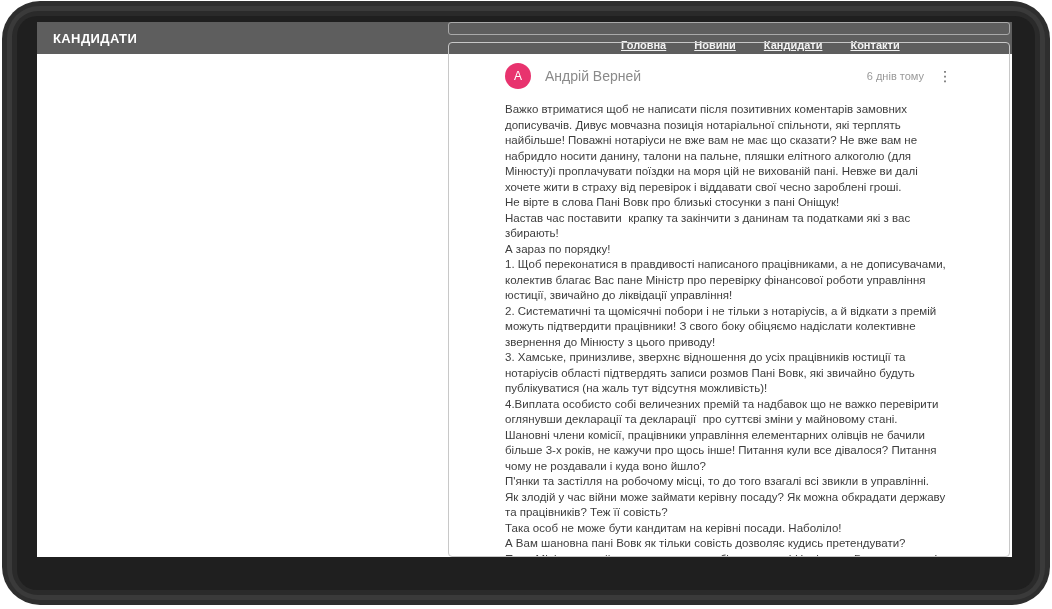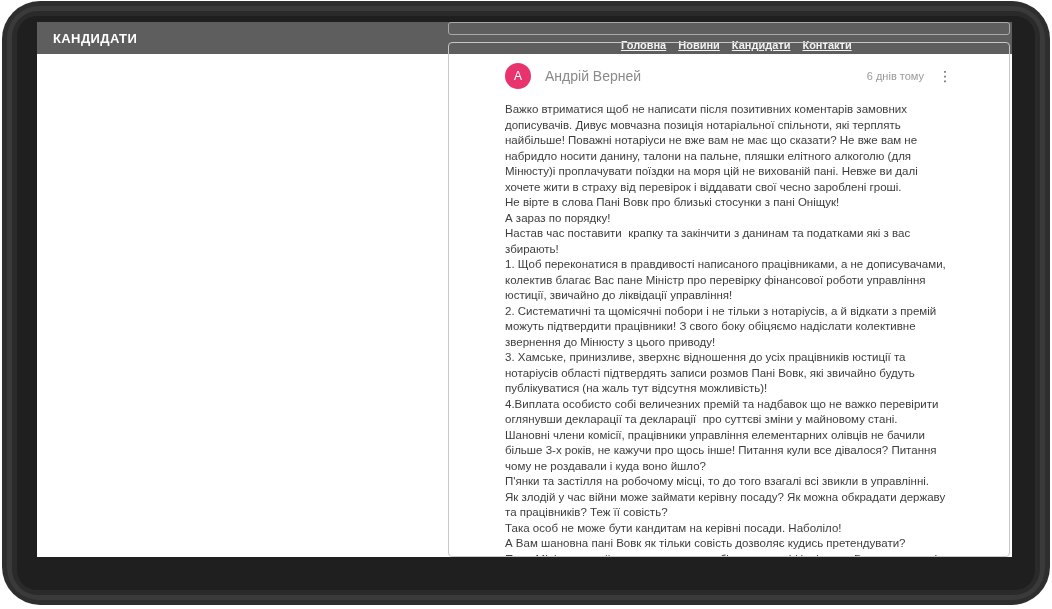--- a/index.html
+++ b/index.html
@@ -24,21 +24,21 @@
     position:absolute; left:0; top:0; width:100%; height:32px;
     background:var(--header-bg,#5e5e5e);
   }
   .brand {
     position:absolute; left:16px; top:0; height:32px;
     display:flex; align-items:center;
     color:var(--header-text,#ffffff); font-weight:bold; font-size:13px; letter-spacing:0.4px;
   }
   .nav {
     position:absolute; left:584px; top:0; height:46px;
-    display:flex; align-items:center; gap:12px;
+    display:flex; align-items:center; gap:28px;
   }
   .nav a {
     color:#f2f2f2; font-size:11px; font-weight:bold;
     text-decoration:underline; cursor:pointer; white-space:nowrap;
   }
   
   .outline-strip {
     position:absolute; left:411px; top:0; width:562px; height:13px;
     border:1px solid #a9a9a9; border-radius:3px; box-sizing:border-box;
     background:transparent;
@@ -95,22 +95,22 @@
       <div class="avatar">A</div>
       <div class="author">Андрій Верней</div>
       <div class="meta">
         <span class="time">6 днів тому</span>
         <span class="kebab">⋮</span>
       </div>
     </div>
     <div class="comment-body">
         <div class="para">Важко втриматися щоб не написати після позитивних коментарів замовних дописувачів. Дивує мовчазна позиція нотаріальної спільноти, які терплять найбільше! Поважні нотаріуси не вже вам не має що сказати? Не вже вам не набридло носити данину, талони на пальне, пляшки елітного алкоголю (для Мінюсту)і проплачувати поїздки на моря цій не вихованій пані. Невже ви далі хочете жити в страху від перевірок і віддавати свої чесно зароблені гроші.</div>
         <div class="para">Не вірте в слова Пані Вовк про близькі стосунки з пані Оніщук!</div>
+        <div class="para">Настав час поставити  крапку та закінчити з данинам та податками які з вас збирають!</div>
         <div class="para">А зараз по порядку!</div>
-        <div class="para">Настав час поставити  крапку та закінчити з данинам та податками які з вас збирають!</div>
         <div class="para">1. Щоб переконатися в правдивості написаного працівниками, а не дописувачами, колектив благає Вас пане Міністр про перевірку фінансової роботи управління юстиції, звичайно до ліквідації управління!</div>
         <div class="para">2. Систематичні та щомісячні побори і не тільки з нотаріусів, а й відкати з премій можуть підтвердити працівники! З свого боку обіцяємо надіслати колективне звернення до Мінюсту з цього приводу!</div>
         <div class="para">3. Хамське, принизливе, зверхнє відношення до усіх працівників юстиції та нотаріусів області підтвердять записи розмов Пані Вовк, які звичайно будуть публікуватися (на жаль тут відсутня можливість)!</div>
         <div class="para">4.Виплата особисто собі величезних премій та надбавок що не важко перевірити оглянувши декларації та декларації  про суттєві зміни у майновому стані.</div>
         <div class="para">Шановні члени комісії, працівники управління елементарних олівців не бачили більше 3-х років, не кажучи про щось інше! Питання кули все дівалося? Питання чому не роздавали і куда воно йшло?</div>
         <div class="para">П'янки та застілля на робочому місці, то до того взагалі всі звикли в управлінні.</div>
         <div class="para">Як злодій у час війни може займати керівну посаду? Як можна обкрадати державу та працівників? Теж її совість?</div>
         <div class="para">Така особ не може бути кандитам на керівні посади. Наболіло!</div>
         <div class="para">А Вам шановна пані Вовк як тільки совість дозволяє кудись претендувати?</div>
         <div class="para">Пане Міністр, почуйте колектив та не робіть помилок! Надіємось Вас не куплять!</div>

